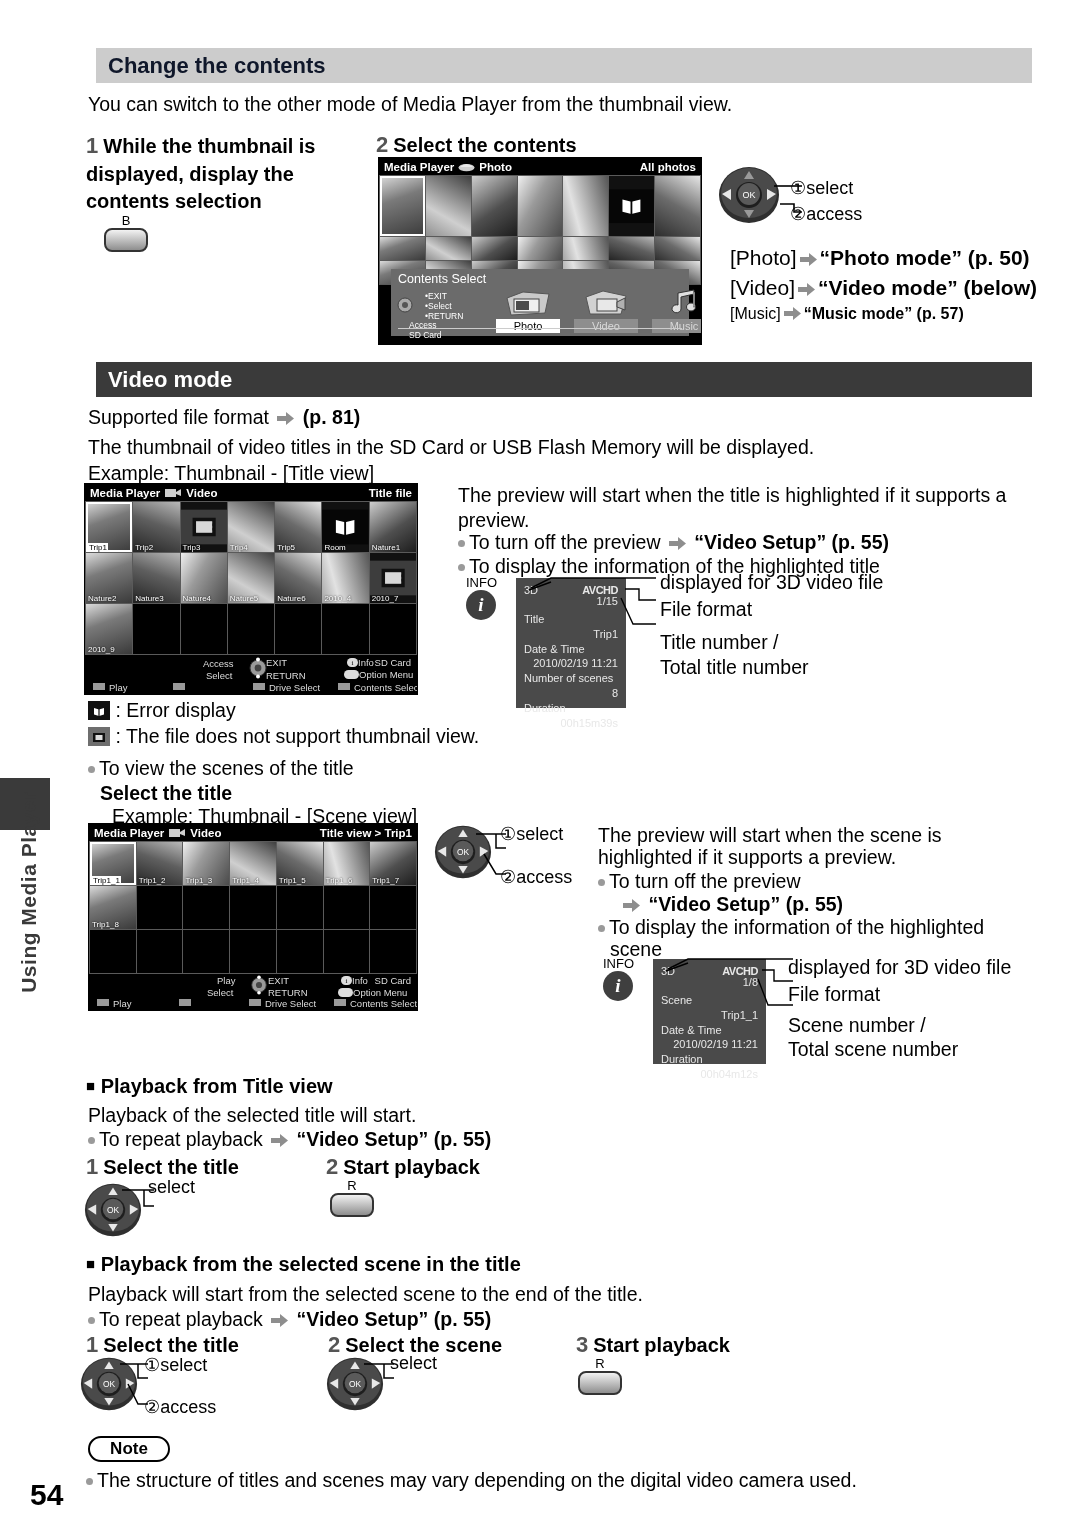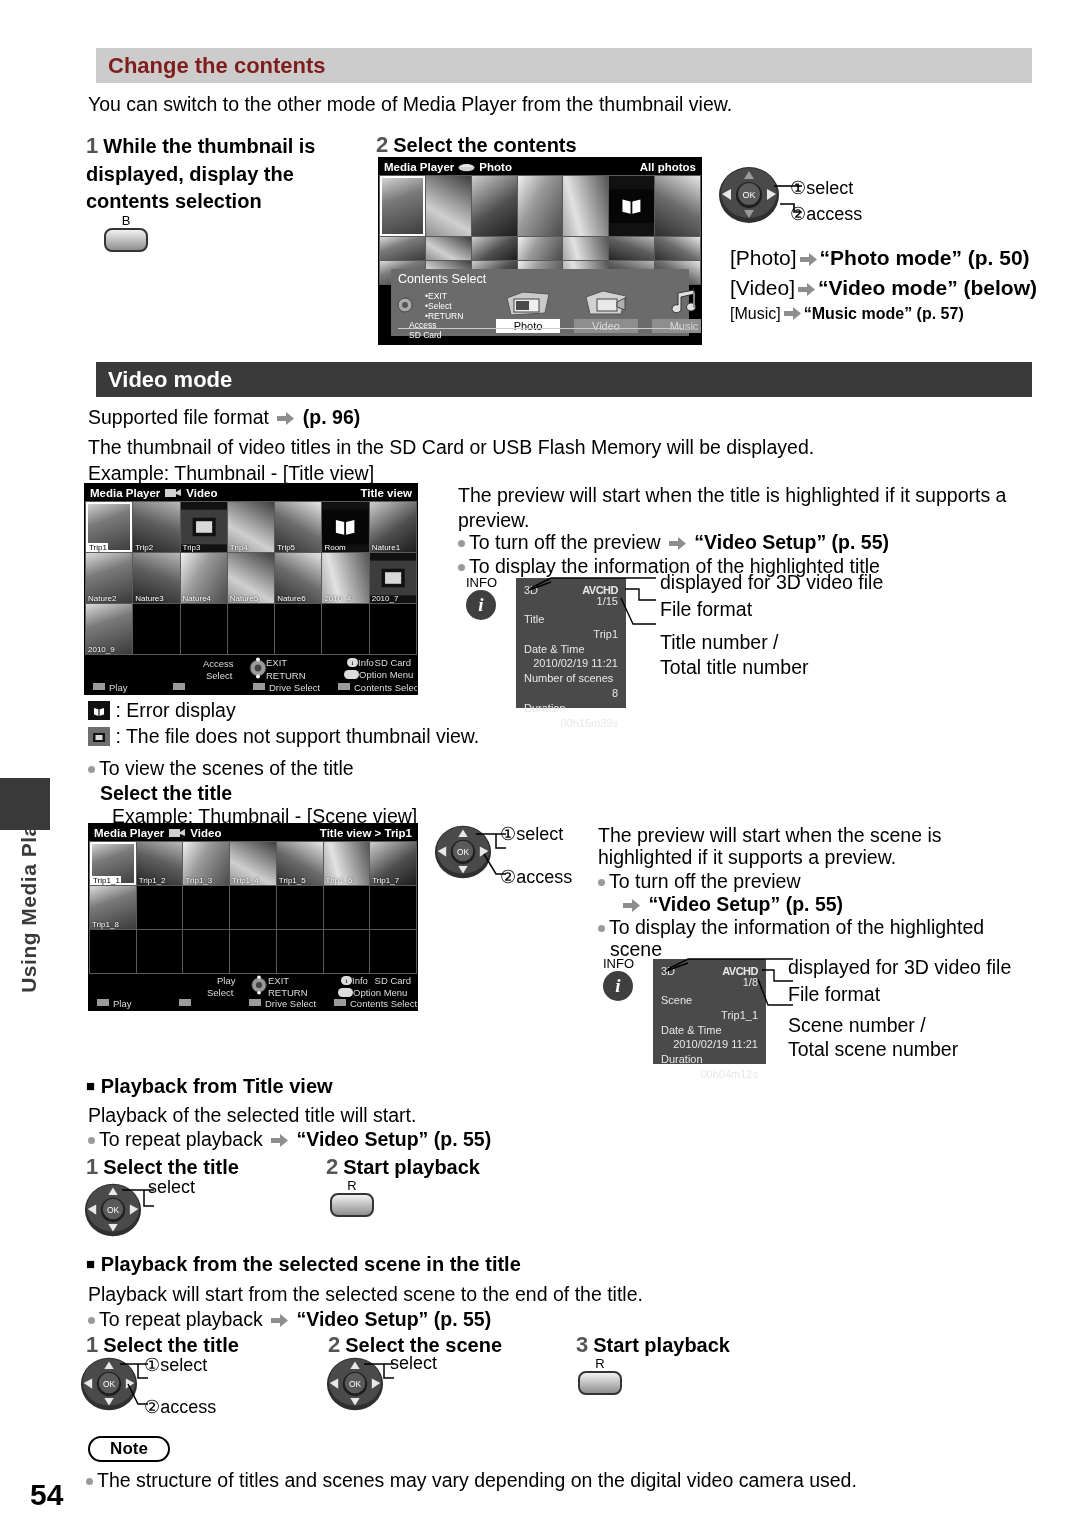--- a/index.html
+++ b/index.html
@@ -28,21 +28,21 @@
     text-align: center;
   }
 
   
   .sec-head {
     position: absolute; left: 96px; width: 936px; height: 35px;
     display: flex; align-items: center;
     padding-left: 12px;
     font-size: 22px; font-weight: bold;
   }
-  .sec-head.grey { background: #cccccc; color: #7f1d1d; }
+  .sec-head.grey { background: #cccccc; color: #0f172a; }
   .sec-head.dark { background: #3a3a3a; color: #fff; }
 
   .para {
     position: absolute; font-size: 19.5px; line-height: 1.28;
   }
   .bold { font-weight: bold; }
   .stepnum {
     font-size: 22px; font-weight: bold; color: #555;
     margin-right: 5px;
   }
@@ -286,36 +286,36 @@
       </svg><b>“Music mode”</b> <b>(p. 57)</b></div>
   </div>
 
 <div class="sec-head dark" style="top:362px">Video mode</div>
 
 <div class="para" style="left:88px; top:405px">
   <span>Supported file format</span>
   <svg class="arrow-g" viewBox="0 0 17 13">
       <polygon points="0,4 9,4 9,0 17,6.5 9,13 9,9 0,9" fill="#8e8e8e"></polygon>
     </svg>
-  <span class="bold">(p. 96)</span>
+  <span class="bold">(p. 81)</span>
 </div>
 <div class="para" style="left:88px; top:435px">The thumbnail of video titles in the SD Card or USB Flash Memory will be displayed.</div>
 <div class="para" style="left:88px; top:461px">Example: Thumbnail - [Title view]</div>
 
 <div class="tv" style="left:84px; top:483px; width:334px; height:212px">
   <div class="tv-bar">
     <span class="lt">
       <span>Media Player</span>
       <svg width="18" height="11" viewBox="0 0 18 11">
         <rect x="1" y="2" width="11" height="8" fill="#cfcfcf"></rect>
           <polygon points="12,5 17,2 17,9 12,7" fill="#cfcfcf"></polygon>
       </svg>
       <span>Video</span>
     </span>
-    <span>Title view</span>
+    <span>Title file</span>
   </div>
   <div id="title-grid" class="grid" style="grid-template-columns:repeat(7,1fr); grid-auto-rows:50px">
       <div class="cell sel" style="background: linear-gradient(160deg, rgb(220, 220, 220) 0%, rgb(122, 122, 122) 38%, rgb(58, 58, 58) 100%);">
         <span class="lbl">Trip1</span>
       </div>
       <div class="cell" style="background: linear-gradient(200deg, rgb(184, 184, 184) 0%, rgb(95, 95, 95) 45%, rgb(36, 36, 36) 100%);">
         <span class="lbl">Trip2</span>
       </div>
       <div class="cell"><svg width="100%" height="100%" viewBox="0 0 40 30" preserveAspectRatio="xMidYMid meet">
           <rect width="40" height="30" fill="#3d3d3d"></rect>

